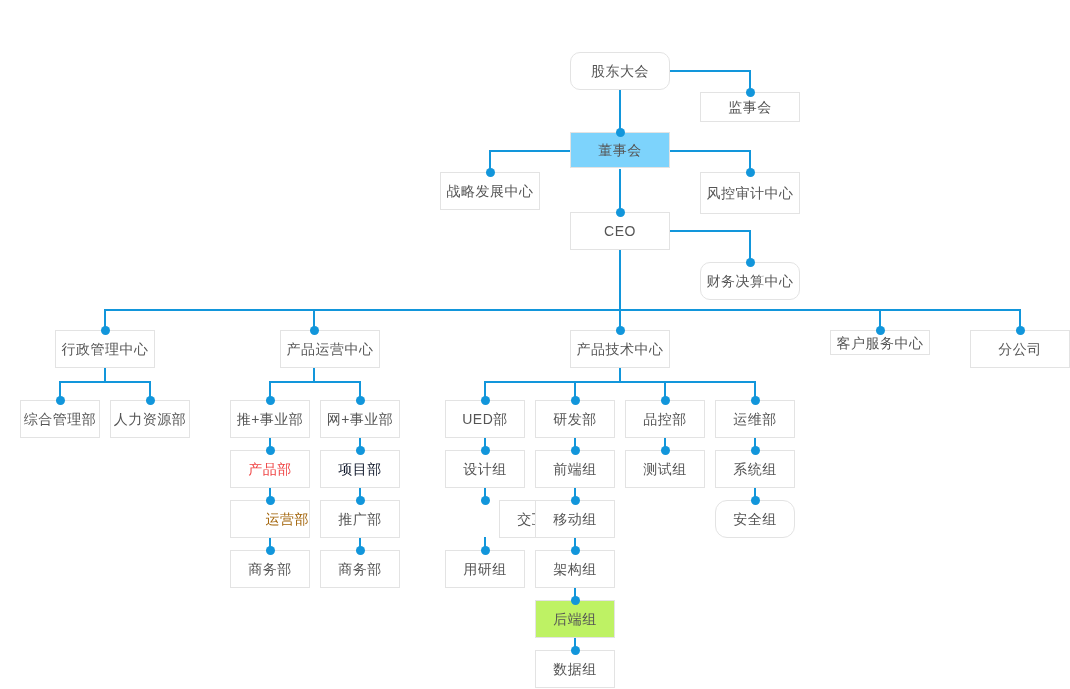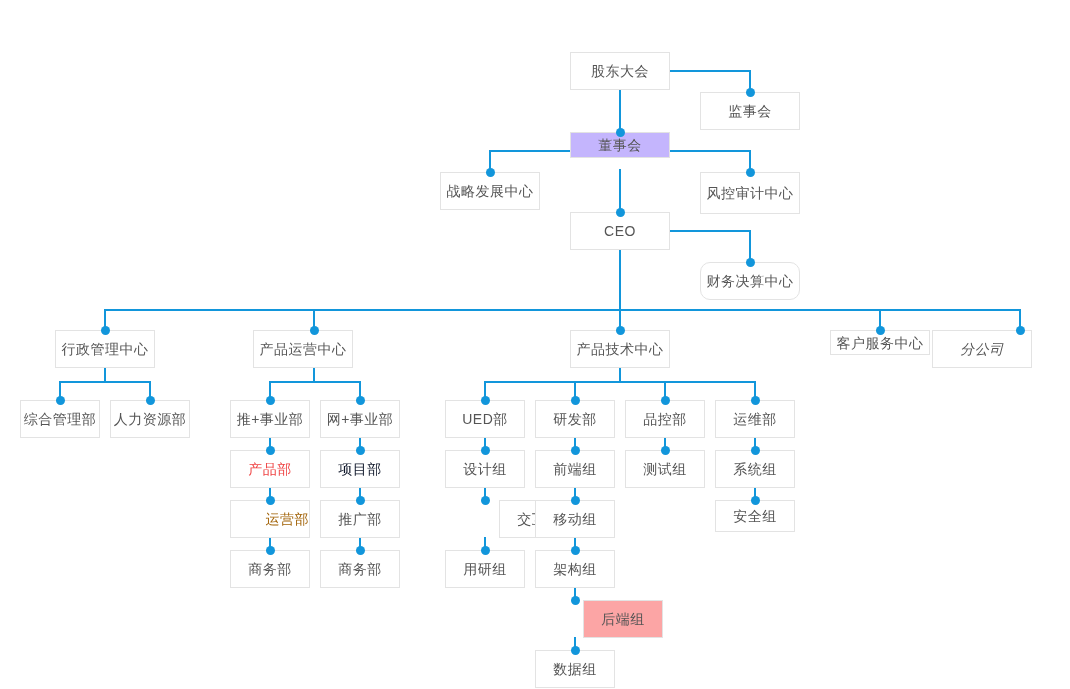--- a/index.html
+++ b/index.html
@@ -95,54 +95,54 @@
       <polyline points="755,438 755,450" fill="none" stroke="#1296db" stroke-width="1.6" stroke-linecap="square" shape-rendering="crispEdges"></polyline>
       <polyline points="485,488 485,500" fill="none" stroke="#1296db" stroke-width="1.6" stroke-linecap="square" shape-rendering="crispEdges"></polyline>
       <polyline points="575,488 575,500" fill="none" stroke="#1296db" stroke-width="1.6" stroke-linecap="square" shape-rendering="crispEdges"></polyline>
       <polyline points="755,488 755,500" fill="none" stroke="#1296db" stroke-width="1.6" stroke-linecap="square" shape-rendering="crispEdges"></polyline>
       <polyline points="485,538 485,550" fill="none" stroke="#1296db" stroke-width="1.6" stroke-linecap="square" shape-rendering="crispEdges"></polyline>
       <polyline points="575,538 575,550" fill="none" stroke="#1296db" stroke-width="1.6" stroke-linecap="square" shape-rendering="crispEdges"></polyline>
       <polyline points="575,588 575,600" fill="none" stroke="#1296db" stroke-width="1.6" stroke-linecap="square" shape-rendering="crispEdges"></polyline>
       <polyline points="575,638 575,650" fill="none" stroke="#1296db" stroke-width="1.6" stroke-linecap="square" shape-rendering="crispEdges"></polyline>
     </svg>
   <div id="nodes-layer">
-      <div class="node" style="left: 570px; top: 52px; width: 100px; height: 38px; border-color: rgb(227, 227, 227); background: rgb(255, 255, 255); color: rgb(85, 85, 85);">
+      <div class="node" style="left: 570px; top: 52px; width: 100px; height: 38px; border-color: rgb(227, 227, 227); background: rgb(255, 255, 255); color: rgb(85, 85, 85); border-radius: 10px;">
         <span class="node-label">股东大会</span>
       </div>
-      <div class="node" style="left: 700px; top: 92px; width: 100px; height: 38px; border-color: rgb(227, 227, 227); background: rgb(255, 255, 255); color: rgb(85, 85, 85);">
+      <div class="node" style="left: 700px; top: 92px; width: 100px; height: 30px; border-color: rgb(227, 227, 227); background: rgb(255, 255, 255); color: rgb(85, 85, 85);">
         <span class="node-label">监事会</span>
       </div>
-      <div class="node" style="left: 570px; top: 132px; width: 100px; height: 26px; border-color: rgb(227, 227, 227); background: #c4b5fd; color: rgb(85, 85, 85);">
+      <div class="node" style="left: 570px; top: 132px; width: 100px; height: 36px; border-color: rgb(227, 227, 227); background: #7dd3fc; color: rgb(85, 85, 85);">
         <span class="node-label">董事会</span>
       </div>
       <div class="node" style="left: 440px; top: 172px; width: 100px; height: 38px; border-color: rgb(227, 227, 227); background: rgb(255, 255, 255); color: rgb(85, 85, 85);">
         <span class="node-label">战略发展中心</span>
       </div>
       <div class="node" style="left: 700px; top: 172px; width: 100px; height: 42px; border-color: rgb(227, 227, 227); background: rgb(255, 255, 255); color: rgb(85, 85, 85);">
         <span class="node-label">风控审计中心</span>
       </div>
       <div class="node" style="left: 570px; top: 212px; width: 100px; height: 38px; border-color: rgb(227, 227, 227); background: rgb(255, 255, 255); color: rgb(85, 85, 85);">
         <span class="node-label">CEO</span>
       </div>
       <div class="node" style="left: 700px; top: 262px; width: 100px; height: 38px; border-color: rgb(227, 227, 227); background: rgb(255, 255, 255); color: rgb(85, 85, 85); border-radius: 10px;">
         <span class="node-label">财务决算中心</span>
       </div>
       <div class="node" style="left: 55px; top: 330px; width: 100px; height: 38px; border-color: rgb(227, 227, 227); background: rgb(255, 255, 255); color: rgb(85, 85, 85);">
         <span class="node-label">行政管理中心</span>
       </div>
-      <div class="node" style="left: 253px; top: 330px; width: 100px; height: 38px; border-color: rgb(227, 227, 227); background: rgb(255, 255, 255); color: rgb(85, 85, 85);">
+      <div class="node" style="left: 280px; top: 330px; width: 100px; height: 38px; border-color: rgb(227, 227, 227); background: rgb(255, 255, 255); color: rgb(85, 85, 85);">
         <span class="node-label">产品运营中心</span>
       </div>
       <div class="node" style="left: 570px; top: 330px; width: 100px; height: 38px; border-color: rgb(227, 227, 227); background: rgb(255, 255, 255); color: rgb(85, 85, 85); justify-content: center;">
         <span class="node-label">产品技术中心</span>
       </div>
       <div class="node" style="left: 830px; top: 330px; width: 100px; height: 25px; border-color: rgb(227, 227, 227); background: rgb(255, 255, 255); color: rgb(85, 85, 85);">
         <span class="node-label">客户服务中心</span>
       </div>
-      <div class="node" style="left: 932px; top: 330px; width: 100px; height: 38px; border-color: rgb(227, 227, 227); background: rgb(255, 255, 255); color: rgb(85, 85, 85); font-style: italic;">
+      <div class="node" style="left: 970px; top: 330px; width: 100px; height: 38px; border-color: rgb(227, 227, 227); background: rgb(255, 255, 255); color: rgb(85, 85, 85);">
         <span class="node-label">分公司</span>
       </div>
       <div class="node" style="left: 20px; top: 400px; width: 80px; height: 38px; border-color: rgb(227, 227, 227); background: rgb(255, 255, 255); color: rgb(85, 85, 85);">
         <span class="node-label">综合管理部</span>
       </div>
       <div class="node" style="left: 110px; top: 400px; width: 80px; height: 38px; border-color: rgb(227, 227, 227); background: rgb(255, 255, 255); color: rgb(85, 85, 85);">
         <span class="node-label">人力资源部</span>
       </div>
       <div class="node" style="left: 230px; top: 400px; width: 80px; height: 38px; border-color: rgb(227, 227, 227); background: rgb(255, 255, 255); color: rgb(85, 85, 85);">
         <span class="node-label">推+事业部</span>
@@ -191,30 +191,30 @@
       </div>
       <div class="node" style="left: 715px; top: 450px; width: 80px; height: 38px; border-color: rgb(227, 227, 227); background: rgb(255, 255, 255); color: rgb(85, 85, 85);">
         <span class="node-label">系统组</span>
       </div>
       <div class="node" style="left: 459px; top: 500px; width: 80px; height: 38px; border-color: rgb(227, 227, 227); background: rgb(255, 255, 255); color: rgb(85, 85, 85); margin-left: 40px;">
         <span class="node-label">交互组</span>
       </div>
       <div class="node" style="left: 535px; top: 500px; width: 80px; height: 38px; border-color: rgb(227, 227, 227); background: rgb(255, 255, 255); color: rgb(85, 85, 85);">
         <span class="node-label">移动组</span>
       </div>
-      <div class="node" style="left: 715px; top: 500px; width: 80px; height: 32px; border-color: rgb(227, 227, 227); background: rgb(255, 255, 255); color: rgb(85, 85, 85);">
+      <div class="node" style="left: 715px; top: 500px; width: 80px; height: 38px; border-color: rgb(227, 227, 227); background: rgb(255, 255, 255); color: rgb(85, 85, 85); border-radius: 12px;">
         <span class="node-label">安全组</span>
       </div>
       <div class="node" style="left: 445px; top: 550px; width: 80px; height: 38px; border-color: rgb(227, 227, 227); background: rgb(255, 255, 255); color: rgb(85, 85, 85);">
         <span class="node-label">用研组</span>
       </div>
       <div class="node" style="left: 535px; top: 550px; width: 80px; height: 38px; border-color: rgb(227, 227, 227); background: rgb(255, 255, 255); color: rgb(85, 85, 85);">
         <span class="node-label">架构组</span>
       </div>
-      <div class="node" style="left: 535px; top: 600px; width: 80px; height: 38px; border-color: rgb(227, 227, 227); background: #fca5a5; color: rgb(85, 85, 85); margin-left: 48px;">
+      <div class="node" style="left: 535px; top: 600px; width: 80px; height: 38px; border-color: rgb(227, 227, 227); background: #bef264; color: rgb(85, 85, 85);">
         <span class="node-label">后端组</span>
       </div>
       <div class="node" style="left: 535px; top: 650px; width: 80px; height: 38px; border-color: rgb(227, 227, 227); background: rgb(255, 255, 255); color: rgb(85, 85, 85);">
         <span class="node-label">数据组</span>
       </div>
     </div>
   <div id="dots-layer">
       <div class="dot" style="left: 745.5px; top: 87.5px; background: rgb(18, 150, 219);"></div>
       <div class="dot" style="left: 615.5px; top: 127.5px; background: rgb(18, 150, 219);"></div>
       <div class="dot" style="left: 485.5px; top: 167.5px; background: rgb(18, 150, 219);"></div>

